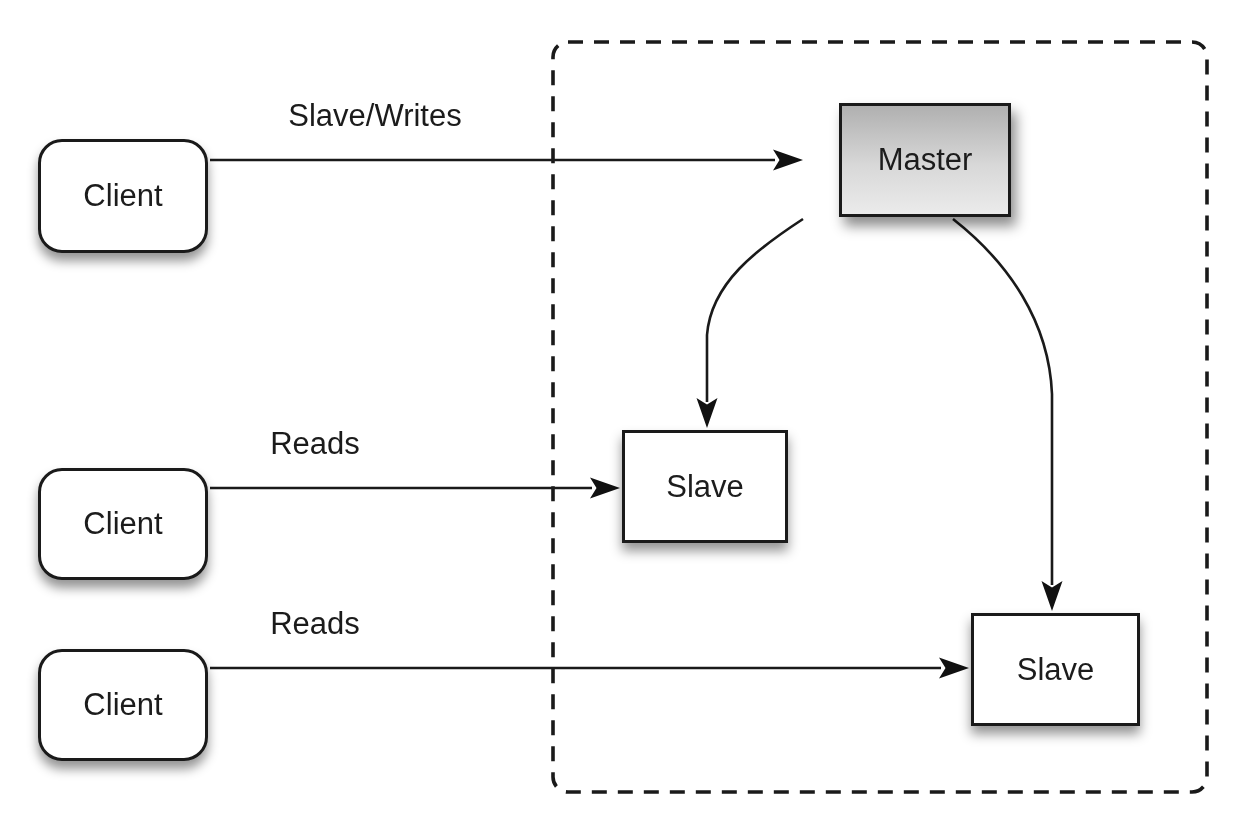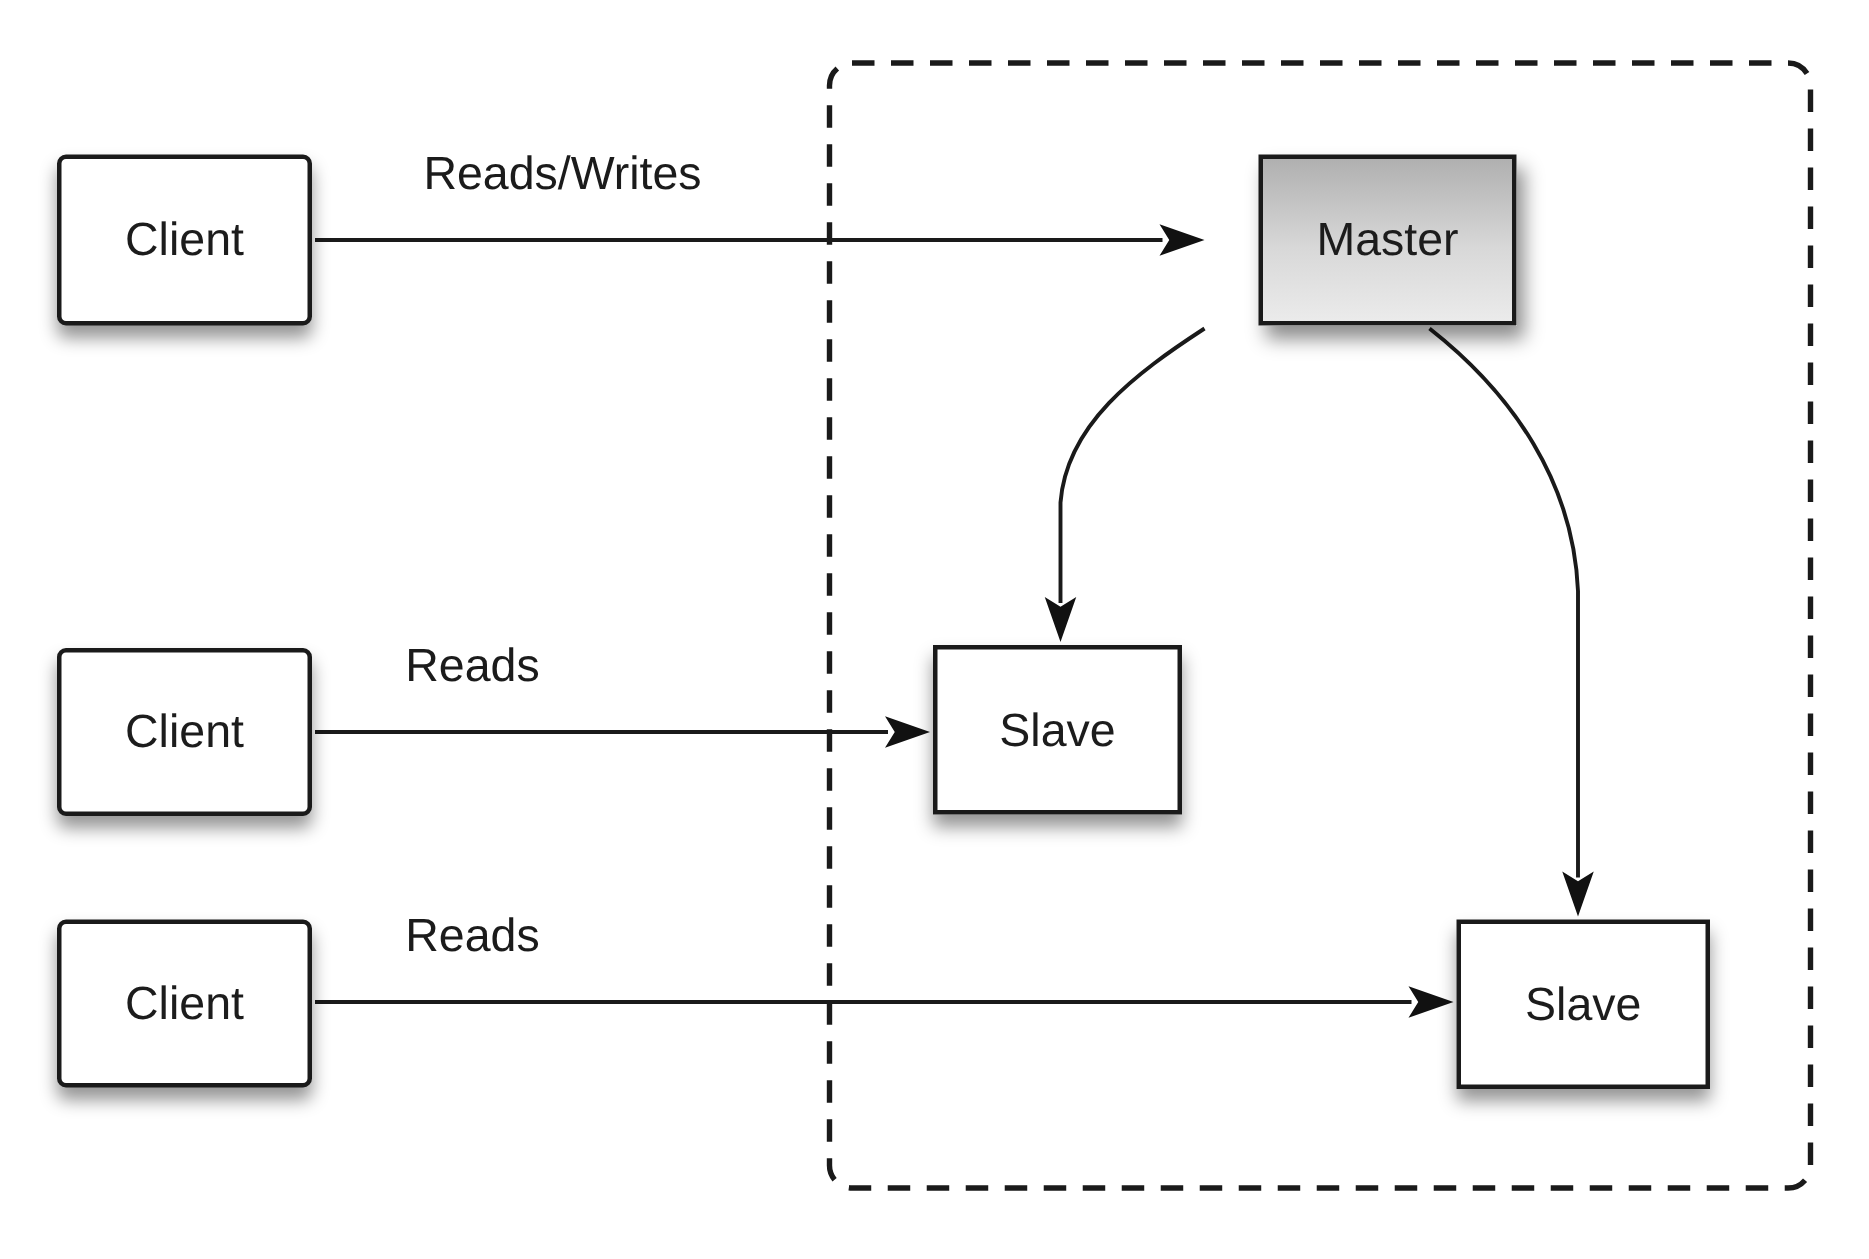--- a/index.html
+++ b/index.html
@@ -27,21 +27,22 @@
     border: 3.5px solid #1a1a1a;
     background: #ffffff;
     display: flex;
     align-items: center;
     justify-content: center;
     font-size: 31px;
     color: #1c1c1c;
     box-shadow: 0 8px 11px rgba(0,0,0,0.42);
   }
   .node.rounded {
-    border-radius: 6px;
+    border-radius: 24px;
+    margin-top: 36px;
   }
   .node.master {
     background: linear-gradient(180deg, #b0b0b0 0%, #d8d8d8 55%, #ebebeb 100%);
     box-shadow: 5px 9px 12px rgba(0,0,0,0.45);
   }
   .edge-label {
     position: absolute;
     font-size: 31px;
     color: #1b1b1b;
     text-align: center;
@@ -113,20 +114,20 @@
   </div>
 
   <div class="node slave1">
     <span>Slave</span>
   </div>
 
   <div class="node slave2">
     <span>Slave</span>
   </div>
 
-  <div class="edge-label lbl-reads-writes">Reads/Writes</div>
+  <div class="edge-label lbl-reads-writes">Slave/Writes</div>
 
   <div class="edge-label lbl-reads-2">Reads</div>
 
   <div class="edge-label lbl-reads-3">Reads</div>
 
 
 </div>
 
 </body></html>

